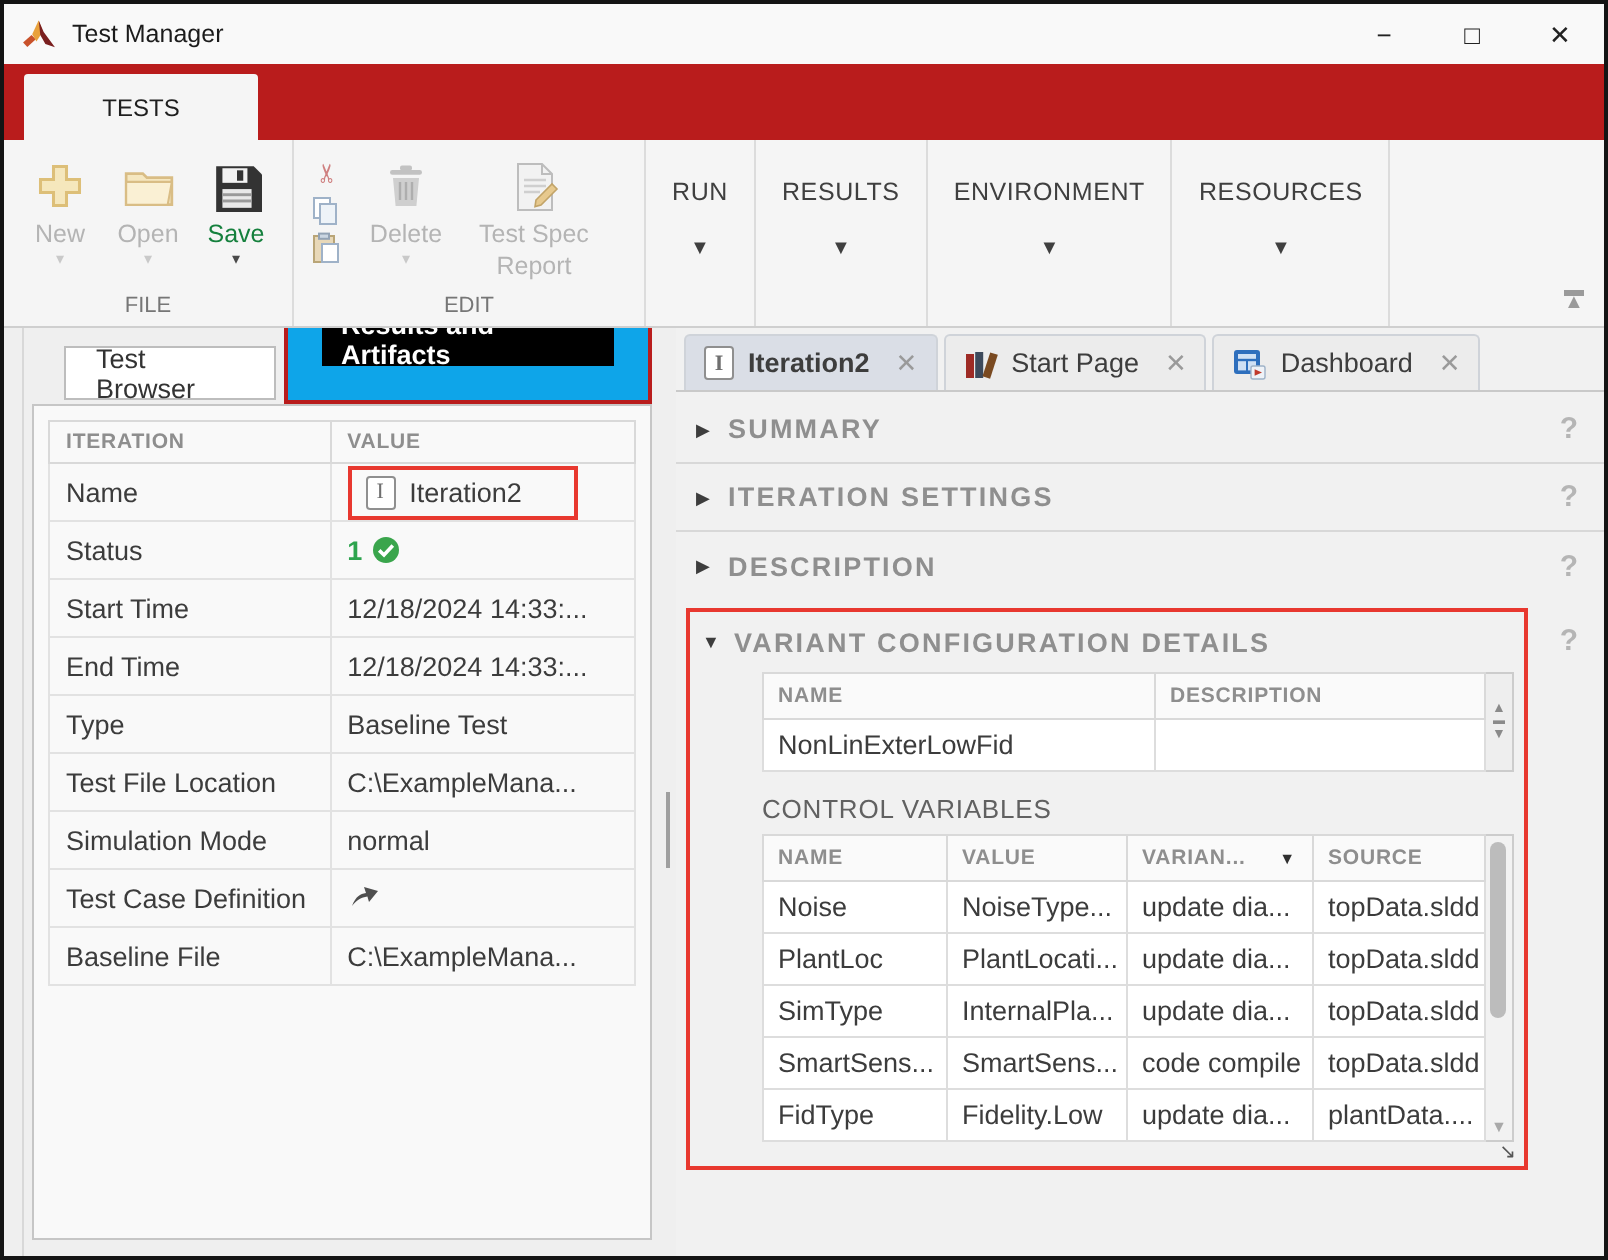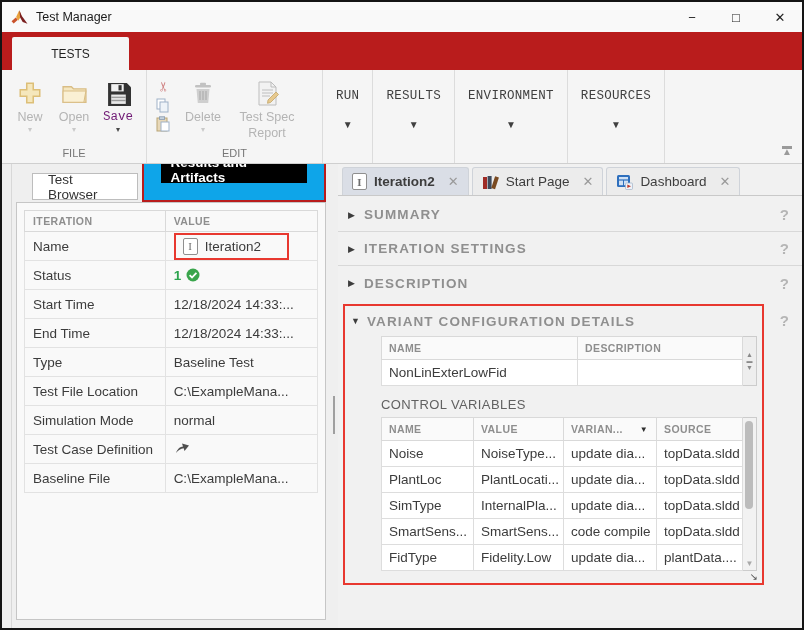--- a/index.html
+++ b/index.html
@@ -26,29 +26,29 @@
   .toolbar { height:94px; background:#f5f5f5; border-bottom:1px solid #cfcfcf;
              display:flex; position:relative; flex:0 0 auto; }
   .tgroup { display:flex; flex-direction:column; border-right:1px solid #dcdcdc; padding:4px 6px 0 6px; }
   .tgroup-body { flex:1; display:flex; align-items:flex-start; }
   .tgroup-label { text-align:center; font-size:11px; color:#767676; padding:2px 0 4px 0; }
   .big-btn { width:46px; display:flex; flex-direction:column; align-items:center; padding-top:4px; }
   .big-btn .bicon { height:30px; display:flex; align-items:center; justify-content:center; }
   .big-btn .blabel { font-size:12.5px; margin-top:2px; }
   .big-btn .caret { font-size:8px; margin-top:1px; }
   .lbl-disabled { color:#b4b4b4; }
-  .lbl-enabled { color:#701a75;font-family:Liberation Mono, monospace; }
+  .lbl-enabled { color:#15803d; }
   .caret-dis { color:#c9c9c9; } .caret-en { color:#4a4a4a; }
   .clip-col { display:flex; flex-direction:column; justify-content:flex-start; gap:3px; padding:4px 4px 0 2px; }
   .clip-col .mini { width:16px; height:16px; display:flex; align-items:center; justify-content:center; }
   .wide-btn { width:72px; }
   .report-label { text-align:center; line-height:1.25; }
   .dd-group { display:flex; flex-direction:column; align-items:center; justify-content:center;
               gap:16px; padding:0 13px 14px 13px; border-right:1px solid #dcdcdc; }
-  .dd-label { font-size:12.5px; color:#3f3f3f; letter-spacing:.3px;font-family:Liberation Mono, monospace; }
+  .dd-label { font-size:12.5px; color:#3f3f3f; letter-spacing:.3px; }
   .dd-caret { font-size:10px; color:#3f3f3f; }
   .collapse-ribbon { position:absolute; right:10px; bottom:8px; color:#9a9a9a; font-size:10px;
                      line-height:.6; text-align:center; }
 
   
   .main { flex:1; display:flex; background:#efefef; min-height:0; }
   .left-gutter { width:10px; border-right:1px solid #d8d8d8; }
   .left-col { width:318px; display:flex; flex-direction:column; padding:0 4px 8px 4px; min-width:0; }
   .splitter { width:8px; position:relative; }
   .splitter .handle { position:absolute; left:3px; top:50%; width:2px; height:38px; background:#9f9f9f; }

